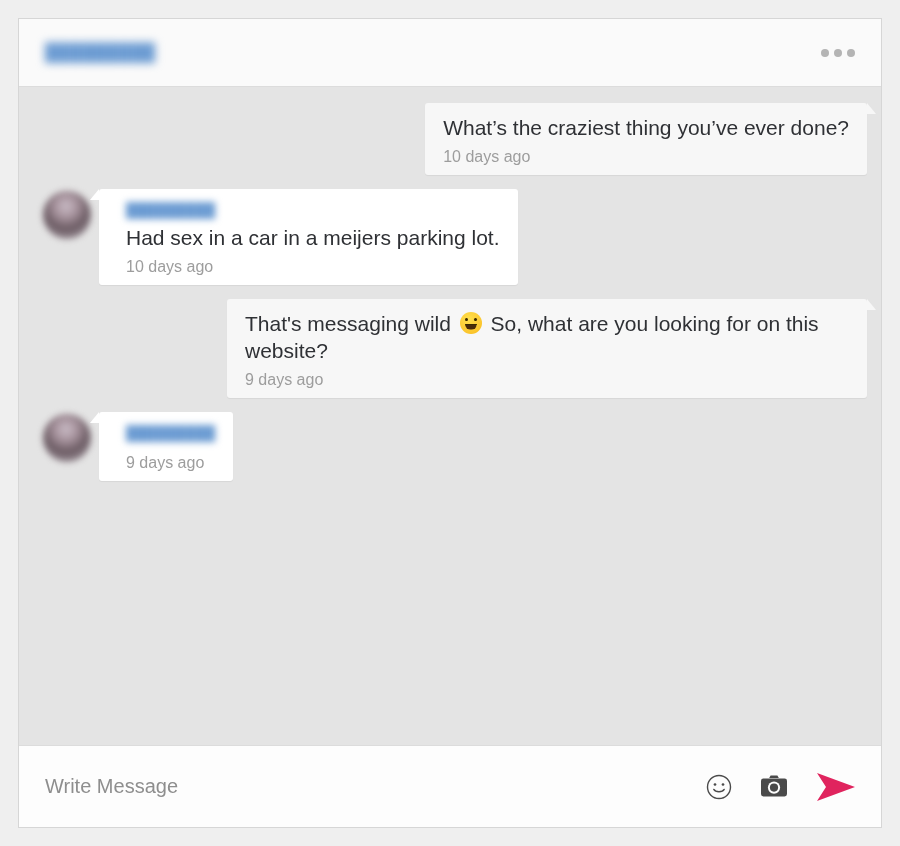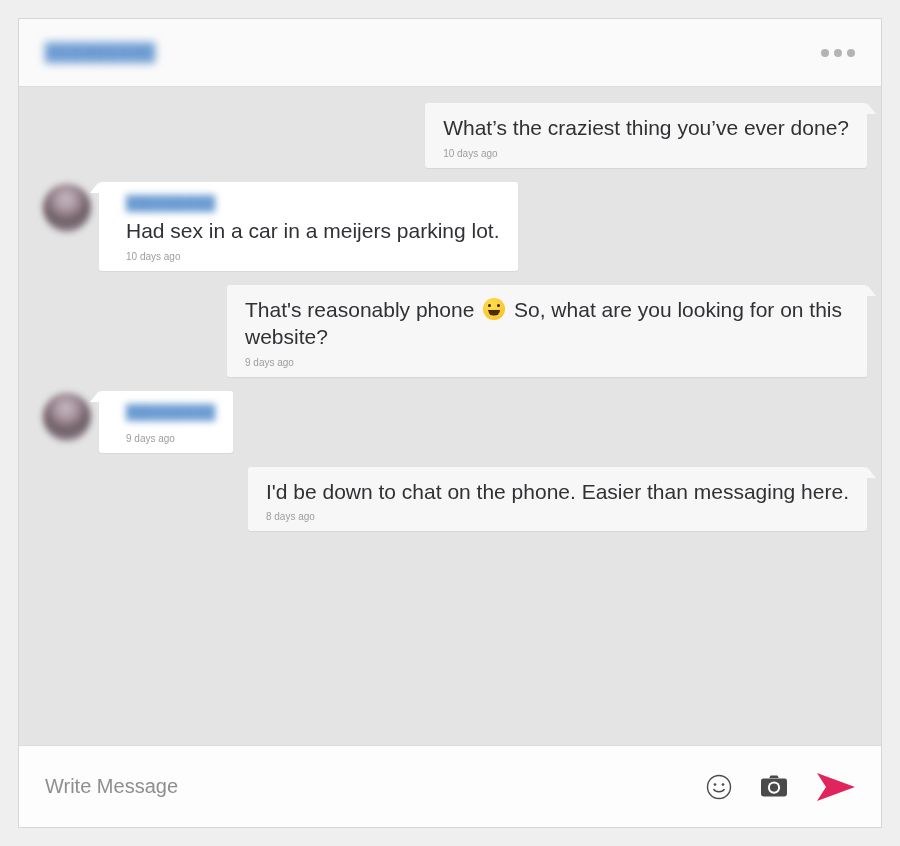--- a/index.html
+++ b/index.html
@@ -166,21 +166,21 @@
     position: absolute;
     left: 5px; top: 12px;
     width: 12px; height: 6px;
     background: #4a2c0a;
     border-radius: 0 0 7px 7px;
     border-top: 1.5px solid #3b2a00;
     box-sizing: border-box;
   }
 
   .bubble-time {
-    font-size: 10px;
+    font-size: 16px;
     color: #9d9d9d;
     margin-top: 6px;
   }
 
   
   .composer {
     flex: 0 0 82px;
     height: 82px;
     background: #fdfdfd;
     border-top: 1px solid #dcdcdc;
@@ -245,39 +245,33 @@
       <div class="avatar"></div>
       <div class="bubble in">
         <div class="bubble-username">█████████</div>
         <div class="bubble-text">Had sex in a car in a meijers parking lot.</div>
         <div class="bubble-time">10 days ago</div>
       </div>
     </div>
 
     <div class="msg-row outgoing">
       <div class="bubble out">
-        <div class="bubble-text"><span>That's reasonably phone </span><span class="emoji-inline"></span><span> So, what are you looking for on this website?</span></div>
+        <div class="bubble-text"><span>That's messaging wild </span><span class="emoji-inline"></span><span> So, what are you looking for on this website?</span></div>
         <div class="bubble-time">9 days ago</div>
       </div>
     </div>
 
     <div class="msg-row incoming">
       <div class="avatar"></div>
       <div class="bubble in">
         <div class="bubble-username">█████████</div>
         <div class="bubble-time">9 days ago</div>
       </div>
     </div>
 
-    <div class="msg-row outgoing">
-      <div class="bubble out">
-        <div class="bubble-text">I'd be down to chat on the phone. Easier than messaging here.</div>
-        <div class="bubble-time">8 days ago</div>
-      </div>
-    </div>
 
   </div>
 
   <div class="composer">
     <input class="composer-input" type="text" placeholder="Write Message" style="">
     <div class="composer-actions">
 
       <button class="icon-btn">
         <svg width="28" height="28" viewBox="0 0 28 28" aria-hidden="true">
           <circle cx="14" cy="14" r="11.5" fill="none" stroke="#4a4a4a" stroke-width="1.4"></circle>

